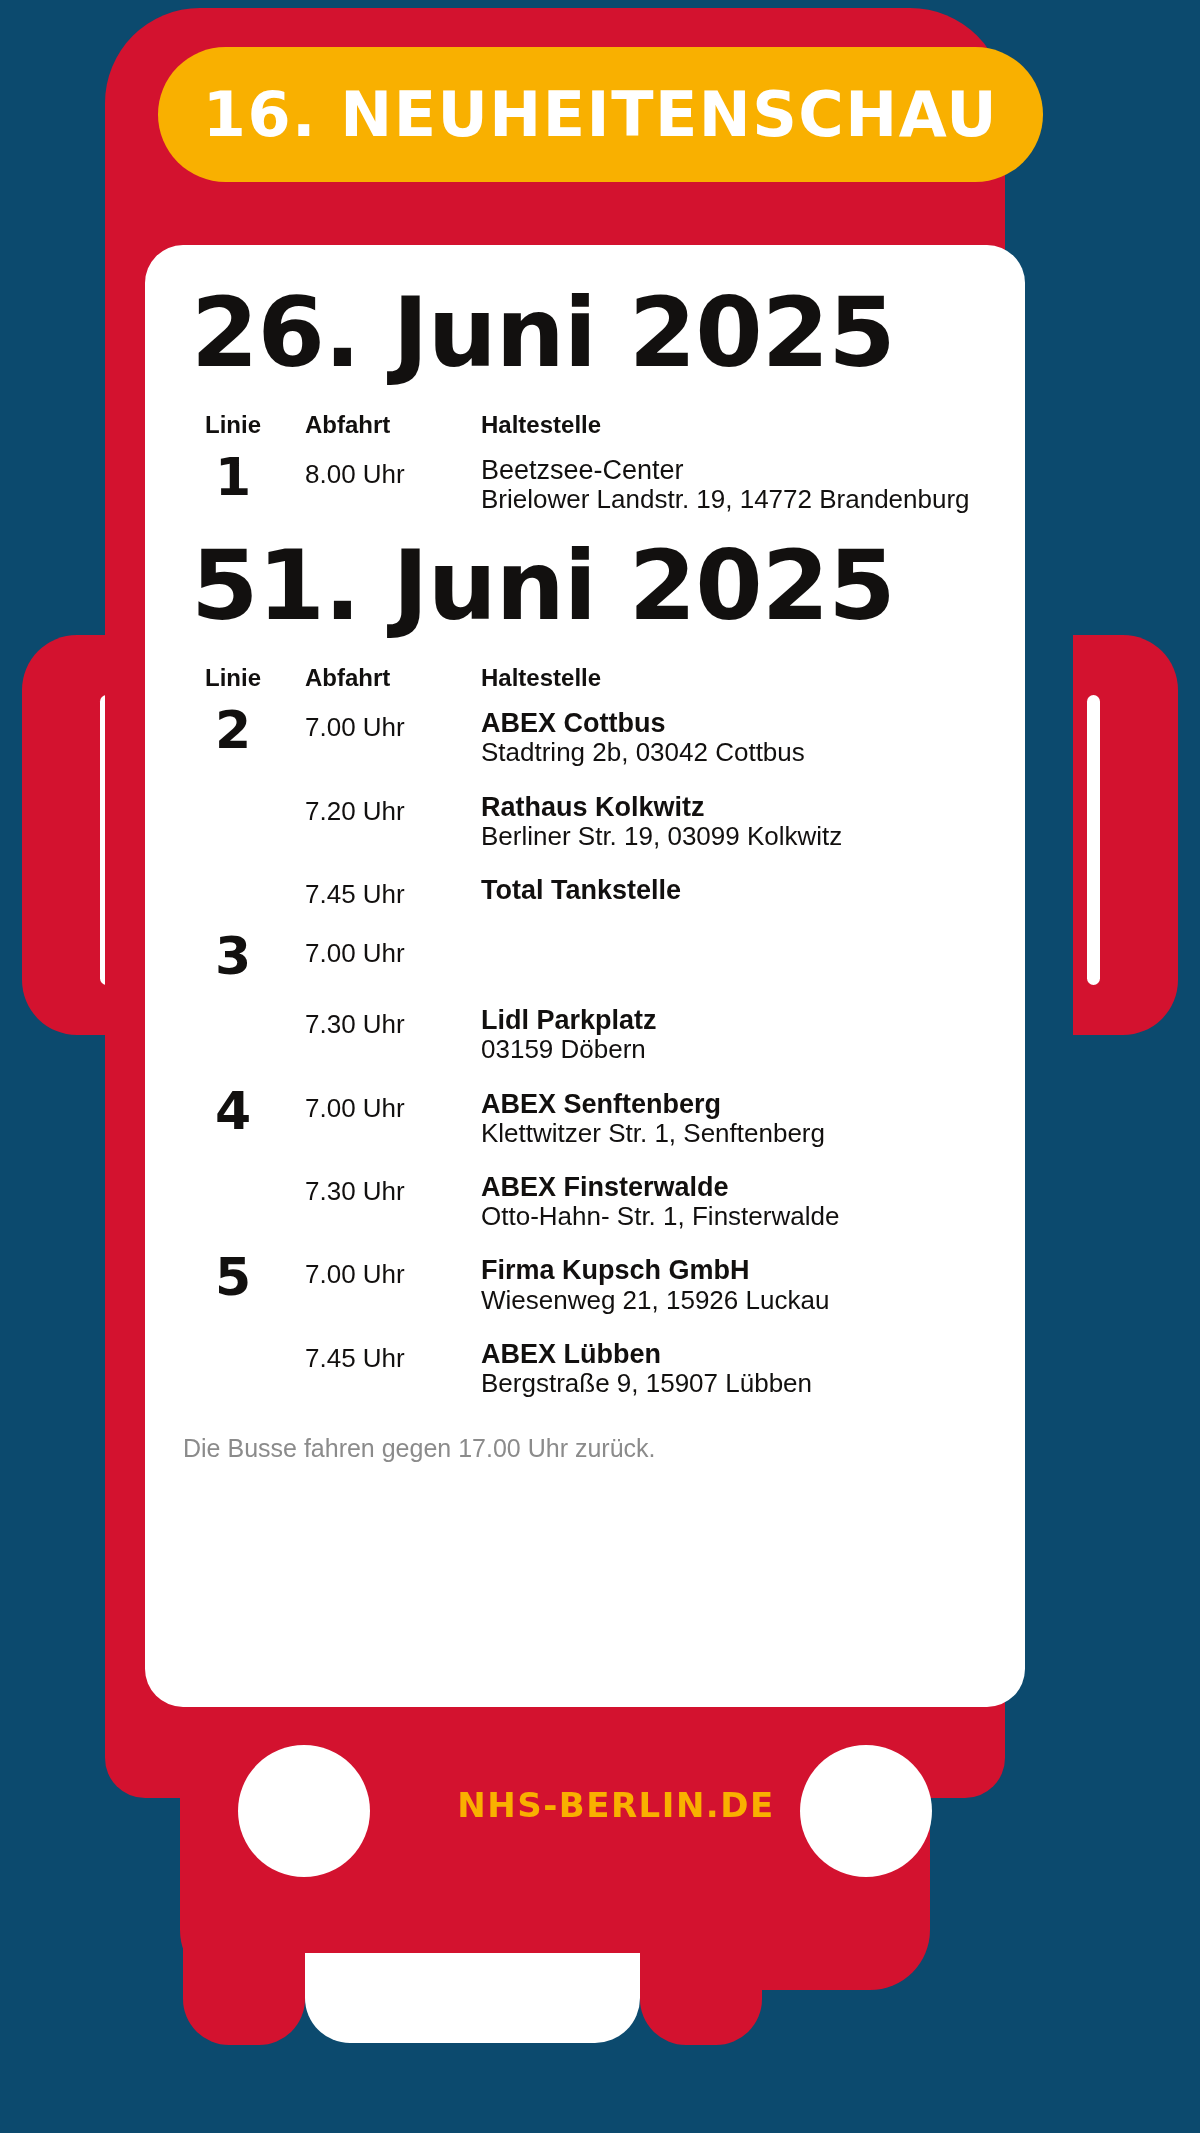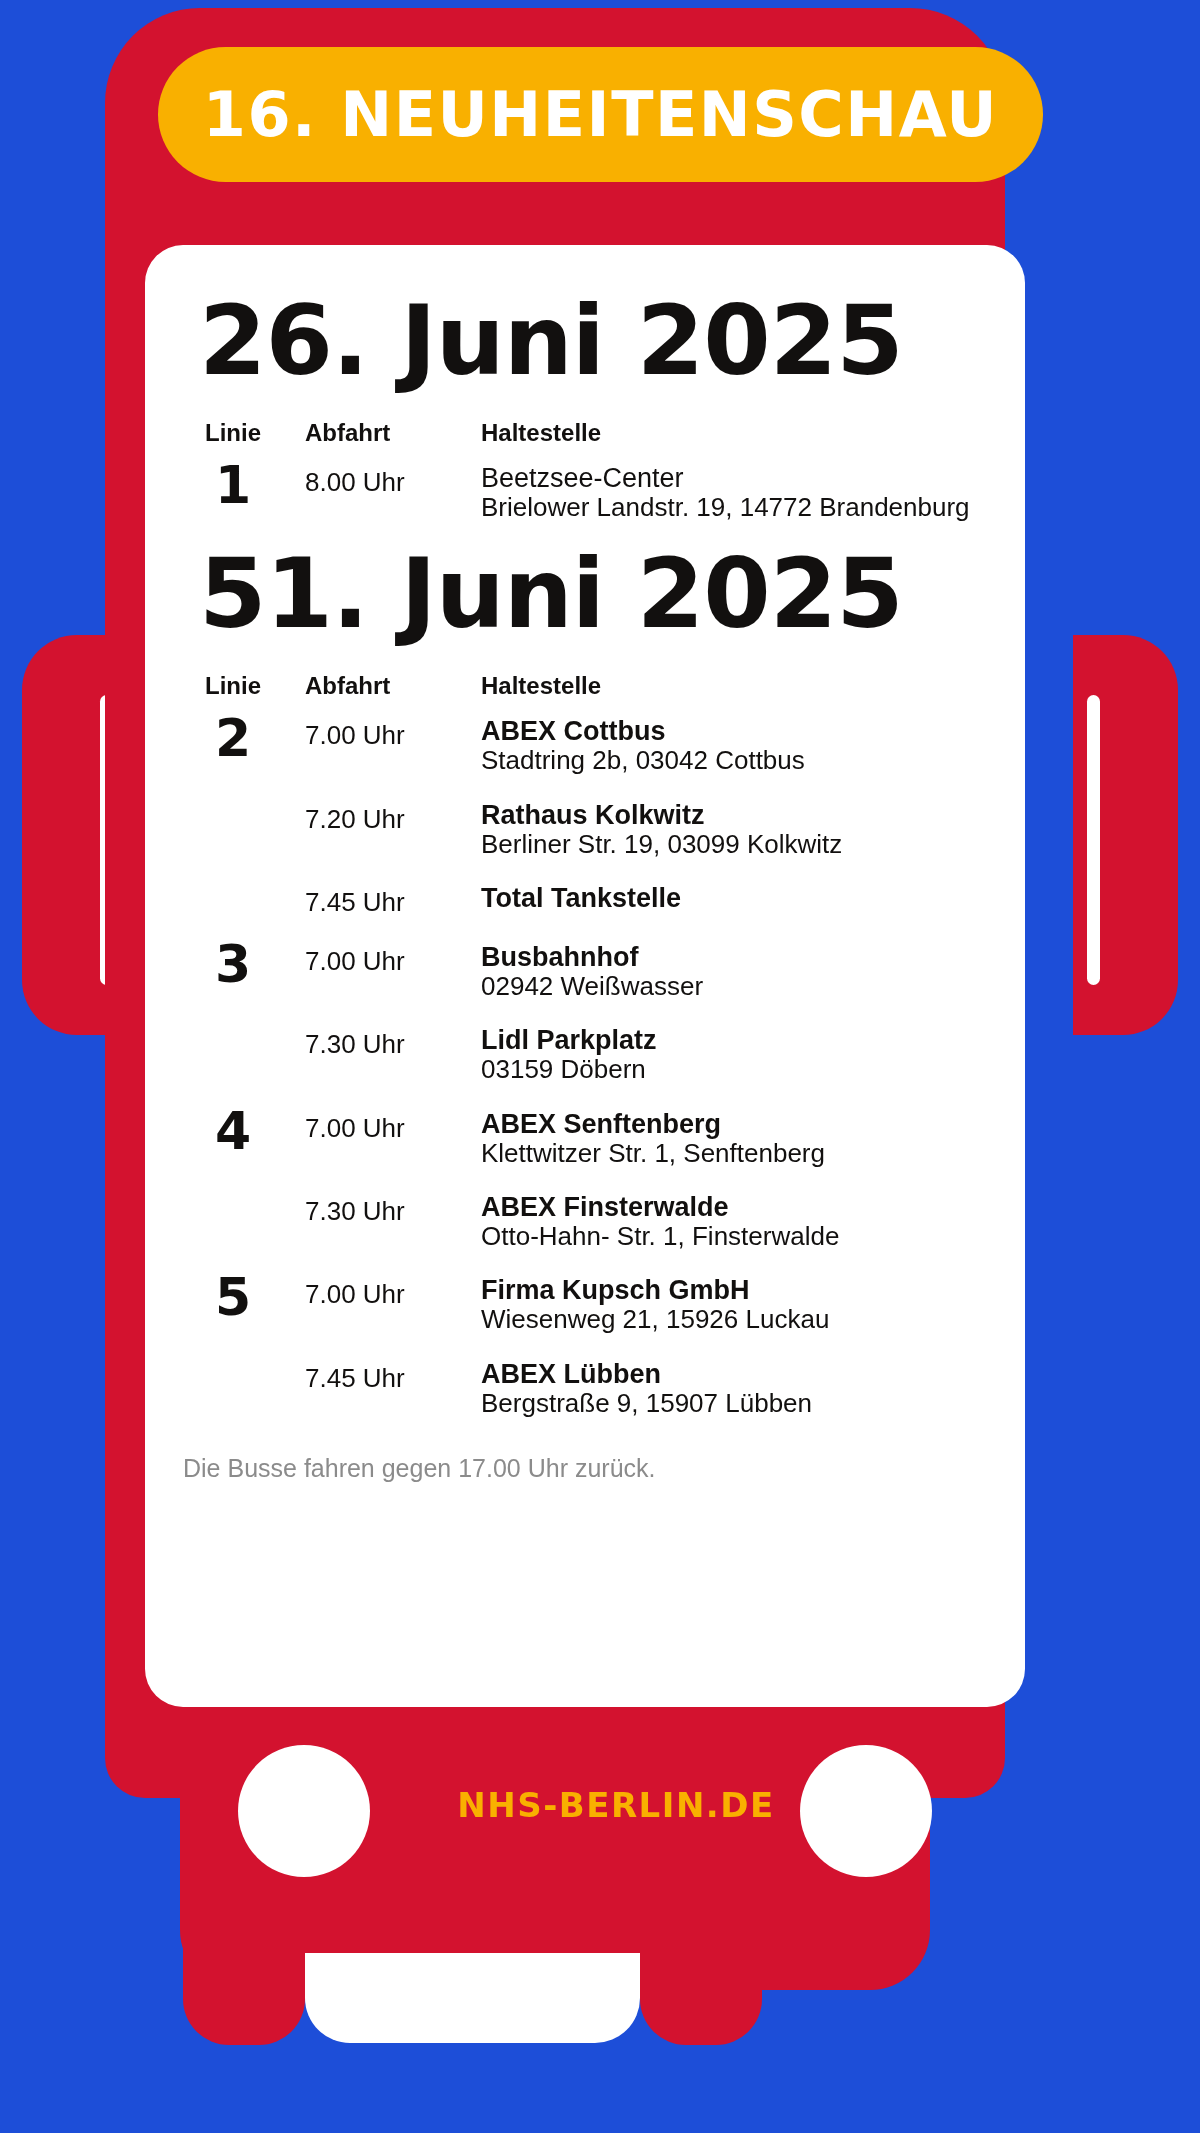--- a/index.html
+++ b/index.html
@@ -12,21 +12,21 @@
     height: 2133px;
     font-family: "Liberation Sans", sans-serif;
     overflow: hidden;
     position: relative;
   }
 
   .poster {
     position: relative;
     width: 1200px;
     height: 2133px;
-    background: #1d4ed8;
+    background: #0c4a6e;
   }
 
   
   .bus-body {
     position: absolute;
     left: 105px;
     top: 8px;
     width: 900px;
     height: 1790px;
     background: #d3122f;
@@ -135,21 +135,21 @@
     padding: 30px 38px 0 38px;
   }
 
   .date-head {
     font-size: 97px;
     font-weight: bold;
     color: #12100f;
     letter-spacing: -1px;
     font-family: "DejaVu Sans", sans-serif;
     line-height: 1.03;
-    margin: 16px;
+    margin: 8px;
   }
   .date-head.second { margin-top: 22px; }
 
   .col-headers {
     display: flex;
     font-size: 24px;
     font-weight: bold;
     color: #12100f;
     margin-top: 28px;
     margin-bottom: 6px;
@@ -295,24 +295,20 @@
         <div class="line-num"></div>
         <div class="depart">7.45 Uhr</div>
         <div class="stop">
           <div class="stop-name bold">Total Tankstelle</div>
         </div>
       </div>
 
       <div class="trip-row tight">
         <div class="line-num">3</div>
         <div class="depart">7.00 Uhr</div>
-        <div class="stop">
-          <div class="stop-name bold">Busbahnhof</div>
-          <div class="stop-addr">02942 Weißwasser</div>
-        </div>
       </div>
       <div class="trip-row tight">
         <div class="line-num"></div>
         <div class="depart">7.30 Uhr</div>
         <div class="stop">
           <div class="stop-name bold">Lidl Parkplatz</div>
           <div class="stop-addr">03159 Döbern</div>
         </div>
       </div>
 

